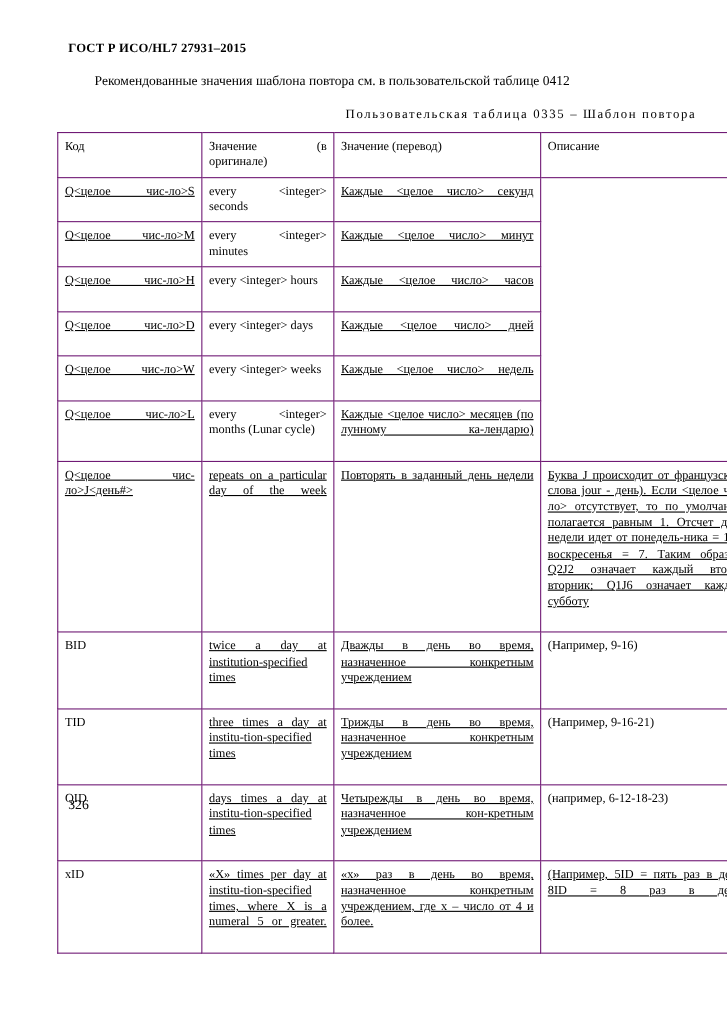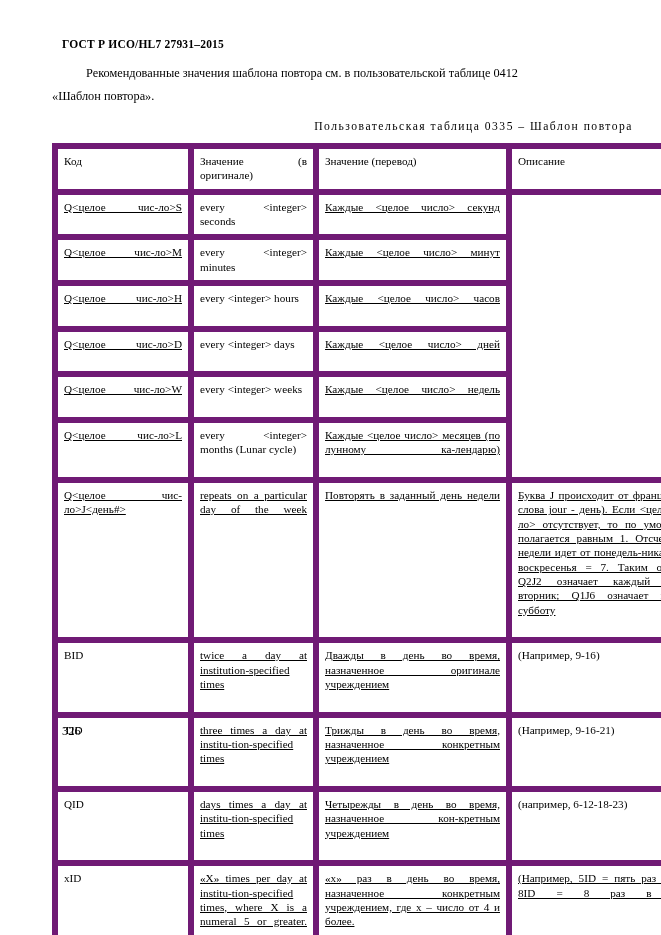--- a/index.html
+++ b/index.html
@@ -50,21 +50,21 @@
     letter-spacing: 1.5px;
     margin: 14px 0 10px 0;
   }
   table.main {
     border-collapse: collapse;
     width: 580px;
     table-layout: fixed;
     margin-left: 0;
   }
   table.main td, table.main th {
-    border: 6px solid #701a75;
+    border: 1px solid #701a75;
     vertical-align: top;
     padding: 5px 6px 6px 6px;
     font-size: 11.2px;
     line-height: 1.28;
     text-align: justify;
     text-justify: inter-word;
     word-wrap: break-word;
     hyphens: manual;
   }
   td.col-code { width: 118px; }
@@ -92,21 +92,20 @@
   }
 </style>
 </head>
 <body>
 
 <div class="page">
 
   <div class="doc-header">ГОСТ Р ИСО/HL7 27931–2015</div>
 
   <p class="intro-para"><span class="indent"></span><span>Рекомендованные значения шаблона повтора см. в пользовательской таблице 0412</span></p>
-  <p class="intro-line2">«Шаблон повтора».</p>
 
   <div class="table-caption">Пользовательская таблица 0335 – Шаблон повтора</div>
 
   <table class="main">
     <tbody>
       <tr class="hdr-row">
         <td class="col-code">Код</td>
         <td class="col-orig">Значение (в оригинале)</td>
         <td class="col-trans">Значение (перевод)</td>
         <td class="col-desc">Описание</td>
@@ -157,21 +156,21 @@
       <tr>
         <td class="col-code justify-spread">Q&lt;целое чис-ло&gt;J&lt;день#&gt;</td>
         <td class="col-orig justify-spread">repeats on a particular day of the week</td>
         <td class="col-trans justify-spread">Повторять в заданный день недели</td>
         <td class="col-desc justify-spread">Буква J происходит от французского слова jour - день). Если &lt;целое чис-ло&gt; отсутствует, то по умолчанию полагается равным 1. Отсчет дней недели идет от понедель-ника = 1 до воскресенья = 7. Таким образом, Q2J2 означает каждый второй вторник; Q1J6 означает каждую субботу</td>
       </tr>
 
       <tr>
         <td class="col-code">BID</td>
         <td class="col-orig justify-spread">twice a day at institution-specified times</td>
-        <td class="col-trans justify-spread">Дважды в день во время, назначенное оригинале учреждением</td>
+        <td class="col-trans justify-spread">Дважды в день во время, назначенное конкретным учреждением</td>
         <td class="col-desc">(Например, 9-16)</td>
       </tr>
 
       <tr>
         <td class="col-code">TID</td>
         <td class="col-orig justify-spread">three times a day at institu-tion-specified times</td>
         <td class="col-trans justify-spread">Трижды в день во время, назначенное конкретным учреждением</td>
         <td class="col-desc">(Например, 9-16-21)</td>
       </tr>
 

